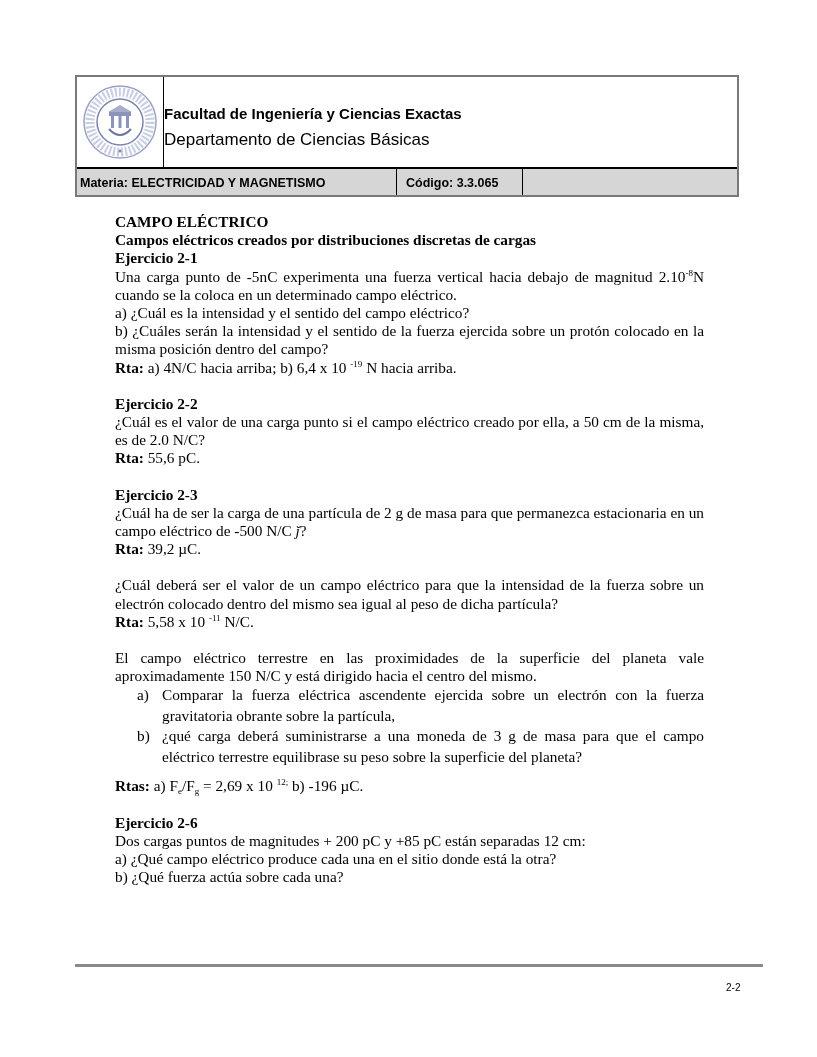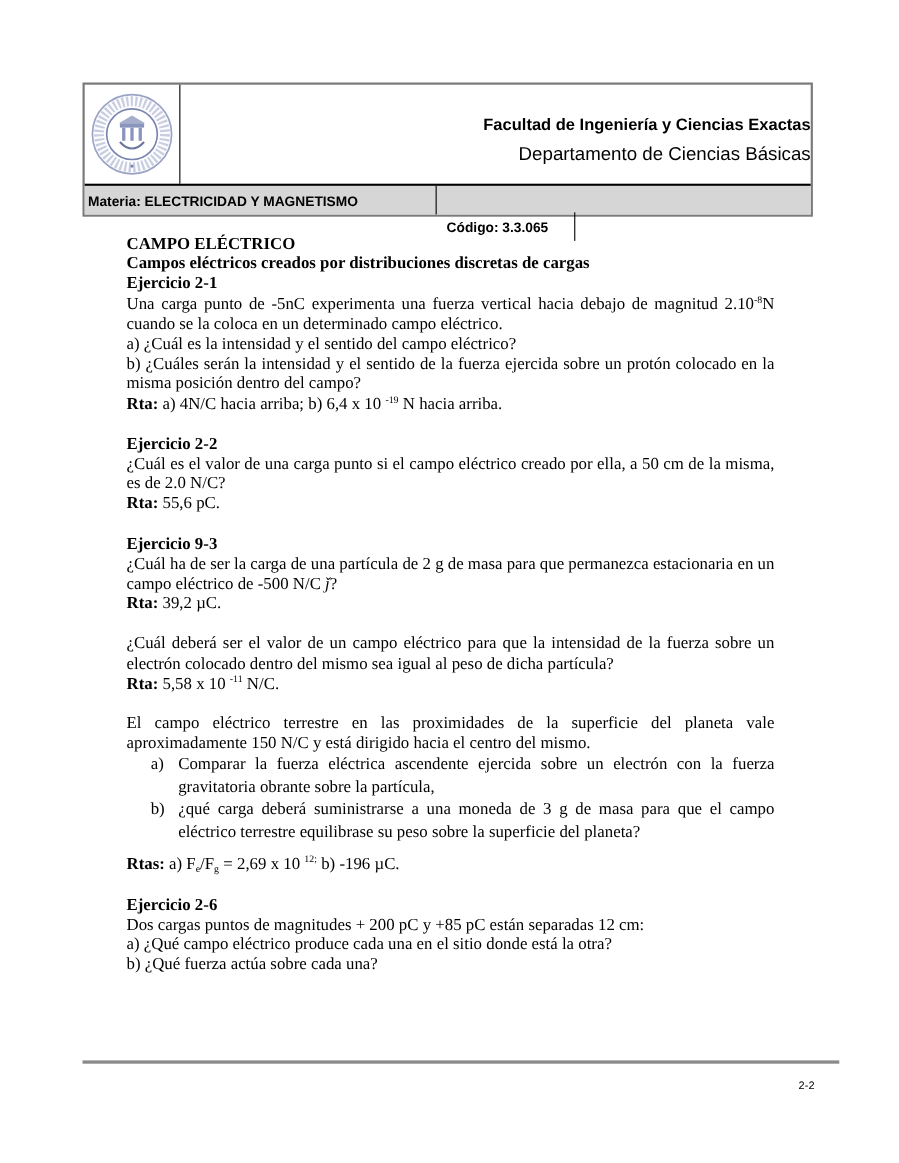--- a/index.html
+++ b/index.html
@@ -4,28 +4,28 @@
   <style>
     html, body { margin: 0; padding: 0; background: #ffffff; }
     body { width: 817px; height: 1057px; position: relative; overflow: hidden; }
     .hdr-table {
       position: absolute; left: 75px; top: 75px; width: 664px; height: 122px;
       border: 2px solid #7a7a7a; box-sizing: border-box; background: #fff;
     }
     .hdr-top { position: absolute; left: 0; top: 0; right: 0; height: 90px; border-bottom: 2px solid #000; }
     .logo-cell { position: absolute; left: 0; top: 0; width: 86px; height: 90px; border-right: 1px solid #000; }
     .logo-cell svg { position: absolute; left: 4px; top: 6px; }
-    .title-cell { position: absolute; left: 87px; top: 0; right: 0; height: 90px; text-align: right;
+    .title-cell { position: absolute; left: 87px; top: 0; right: 0; height: 90px; text-align: left;
       font-family: "Liberation Sans", sans-serif; color: #000; }
     .title-main { position: absolute; left: 0; right: 0; top: 28px; font-size: 15px; font-weight: bold; }
     .title-sub { position: absolute; left: 0; right: 0; top: 53px; font-size: 17px; }
     .hdr-bottom { position: absolute; left: 0; right: 0; top: 92px; bottom: 0; background: #d6d6d6;
       font-family: "Liberation Sans", sans-serif; font-weight: bold; font-size: 12.5px; color: #000; }
     .cell-materia { position: absolute; left: 0; top: 0; width: 320px; height: 100%; border-right: 1px solid #000; box-sizing: border-box; padding: 7px 0 16px 3px; }
-    .cell-codigo { position: absolute; left: 321px; top: 0; width: 125px; height: 100%; border-right: 1px solid #000; box-sizing: border-box; padding: 7px 0 0 8px; margin-top: 24px; }
+    .cell-codigo { position: absolute; left: 321px; top: 0; width: 125px; height: 100%; border-right: 1px solid #000; box-sizing: border-box; padding: 7px 0 0 8px; }
     .cell-empty { position: absolute; left: 447px; top: 0; right: 0; height: 100%; }
     .content {
       position: absolute; left: 115px; top: 213px; width: 589px;
       font-family: "Liberation Serif", serif; font-size: 15.3px; line-height: 18.2px; color: #000;
     }
     .content p { margin: 0; }
     .b { font-weight: bold; }
     .just { text-align: justify; text-align-last: auto; }
     .gap { height: 18px; }
     sup { font-size: 9px; vertical-align: 6px; line-height: 0; }
@@ -77,21 +77,21 @@
   <p>a) ¿Cuál es la intensidad y el sentido del campo eléctrico?</p>
   <p class="just">b) ¿Cuáles serán la intensidad y el sentido de la fuerza ejercida sobre un protón colocado en la misma posición dentro del campo?</p>
   <p><span class="b">Rta:</span><span> a) 4N/C hacia arriba; b) 6,4 x 10 </span><sup>-19</sup><span> N hacia arriba.</span></p>
   <div class="gap"></div>
 
   <p class="b">Ejercicio 2-2</p>
   <p class="just">¿Cuál es el valor de una carga punto si el campo eléctrico creado por ella, a 50 cm de la misma, es de 2.0 N/C?</p>
   <p><span class="b">Rta:</span><span> 55,6 pC.</span></p>
   <div class="gap"></div>
 
-  <p class="b">Ejercicio 9-3</p>
+  <p class="b">Ejercicio 2-3</p>
   <p class="just"><span>¿Cuál ha de ser la carga de una partícula de 2 g de masa para que permanezca estacionaria en un campo eléctrico de  -500 N/C </span><span class="jvec">ǰ</span><span>?</span></p>
   <p><span class="b">Rta:</span><span> 39,2 µC.</span></p>
   <div class="gap"></div>
 
   <p class="just">¿Cuál deberá ser el valor de un campo eléctrico para que la intensidad de la fuerza sobre un electrón colocado dentro del mismo sea igual al peso de dicha partícula?</p>
   <p><span class="b">Rta:</span><span> 5,58 x 10 </span><sup>-11</sup><span> N/C.</span></p>
   <div class="gap"></div>
 
   <p class="just">El campo eléctrico terrestre en las proximidades de la superficie del planeta vale aproximadamente 150 N/C y está dirigido hacia el centro del mismo.</p>
   <ul class="list">

